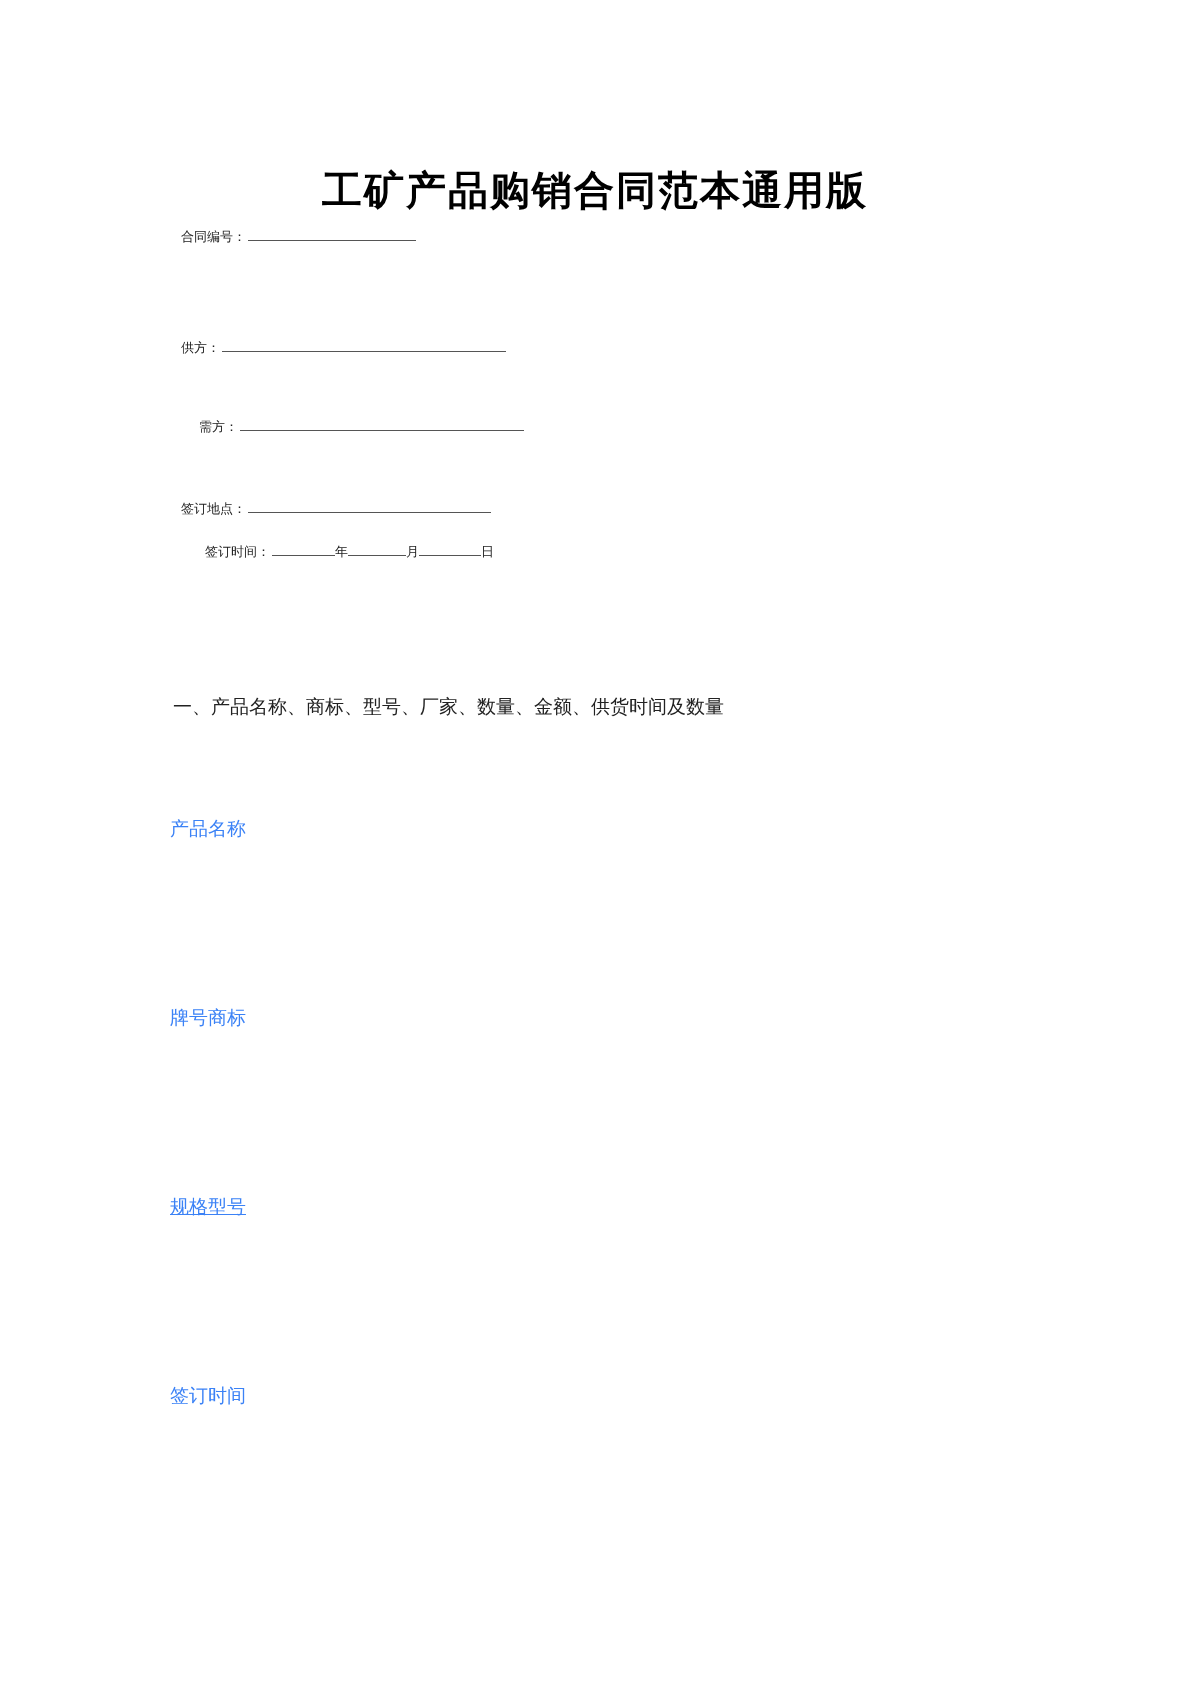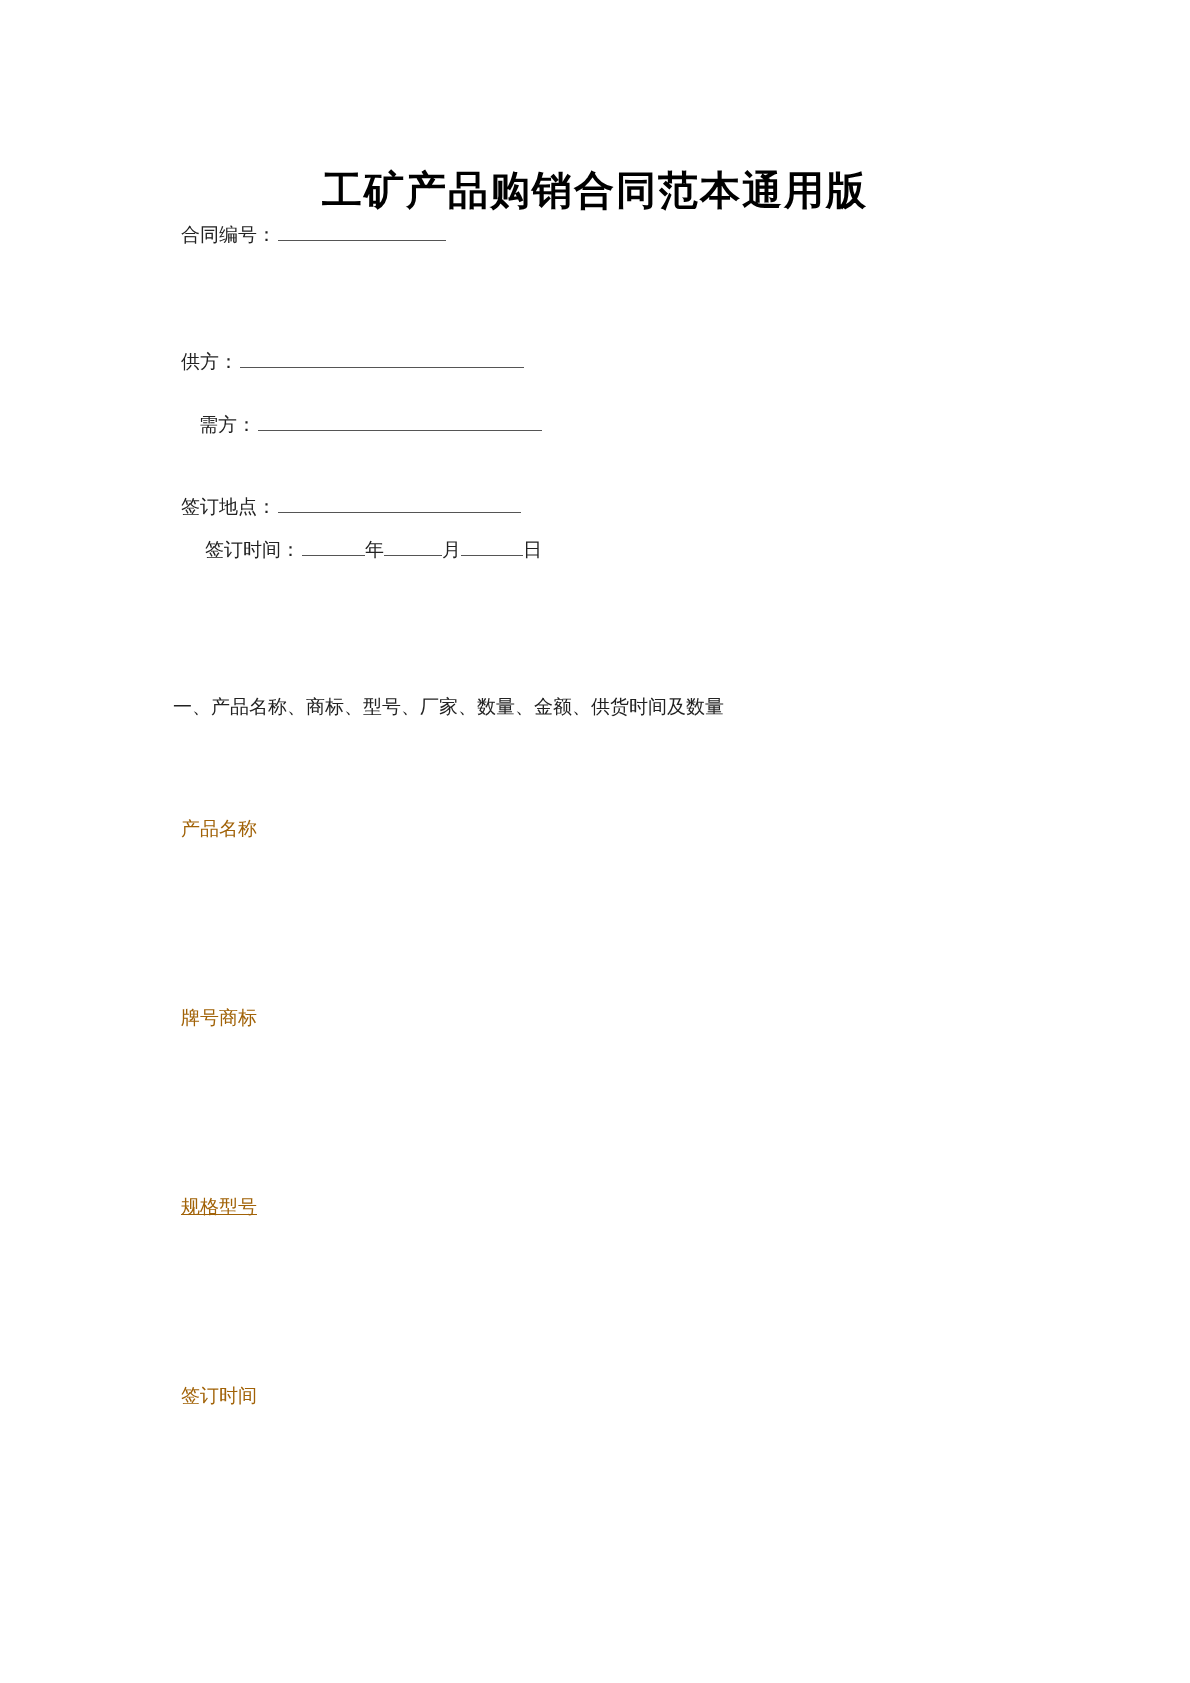--- a/index.html
+++ b/index.html
@@ -2,35 +2,35 @@
 <html><head>
   <meta charset="utf-8">
   <style>
     html, body { margin: 0; padding: 0; background: #ffffff; }
     body { width: 1190px; height: 1683px; position: relative; overflow: hidden;
            font-family: "DejaVu Serif", "Liberation Serif", serif; color: #1a1a1a; }
     .abs { position: absolute; white-space: nowrap; }
     .title { left: 0; width: 1190px; top: 166px; text-align: center;
              font-family: "DejaVu Sans", "Liberation Sans", sans-serif;
              font-size: 40px; font-weight: bold; color: #000; letter-spacing: 2px; line-height: 48px; }
-    .line { font-size: 19px; line-height: 26px; left: 181px; color: #222; }
+    .line { font-size: 13px; line-height: 26px; left: 181px; color: #222; }
     .blank { display: inline-block; border-bottom: 1px solid #555; height: 20px; vertical-align: baseline; }
     .section-heading { font-size: 19px; line-height: 26px; left: 173px; color: #222; }
-    .label { font-size: 19px; line-height: 26px; left: 181px; color: #a16207; }
+    .label { font-size: 19px; line-height: 26px; left: 170px; color: #3b82f6; }
   </style>
 </head>
 <body>
 
 <div class="abs title">工矿产品购销合同范本通用版</div>
 
 <div class="abs line" style="top:220px;">
   <span>合同编号：</span><span class="blank" style="width:168px;margin-left:2px;"></span>
 </div>
 
-<div class="abs line" style="top:347px;">
+<div class="abs line" style="top:331px;">
   <span>供方：</span><span class="blank" style="width:284px;margin-left:2px;"></span>
 </div>
 
 <div class="abs line" style="top:410px;margin-left:18px;">
   <span>需方：</span><span class="blank" style="width:284px;margin-left:2px;"></span>
 </div>
 
 <div class="abs line" style="top:492px;">
   <span>签订地点：</span><span class="blank" style="width:243px;margin-left:2px;"></span>
 </div>

